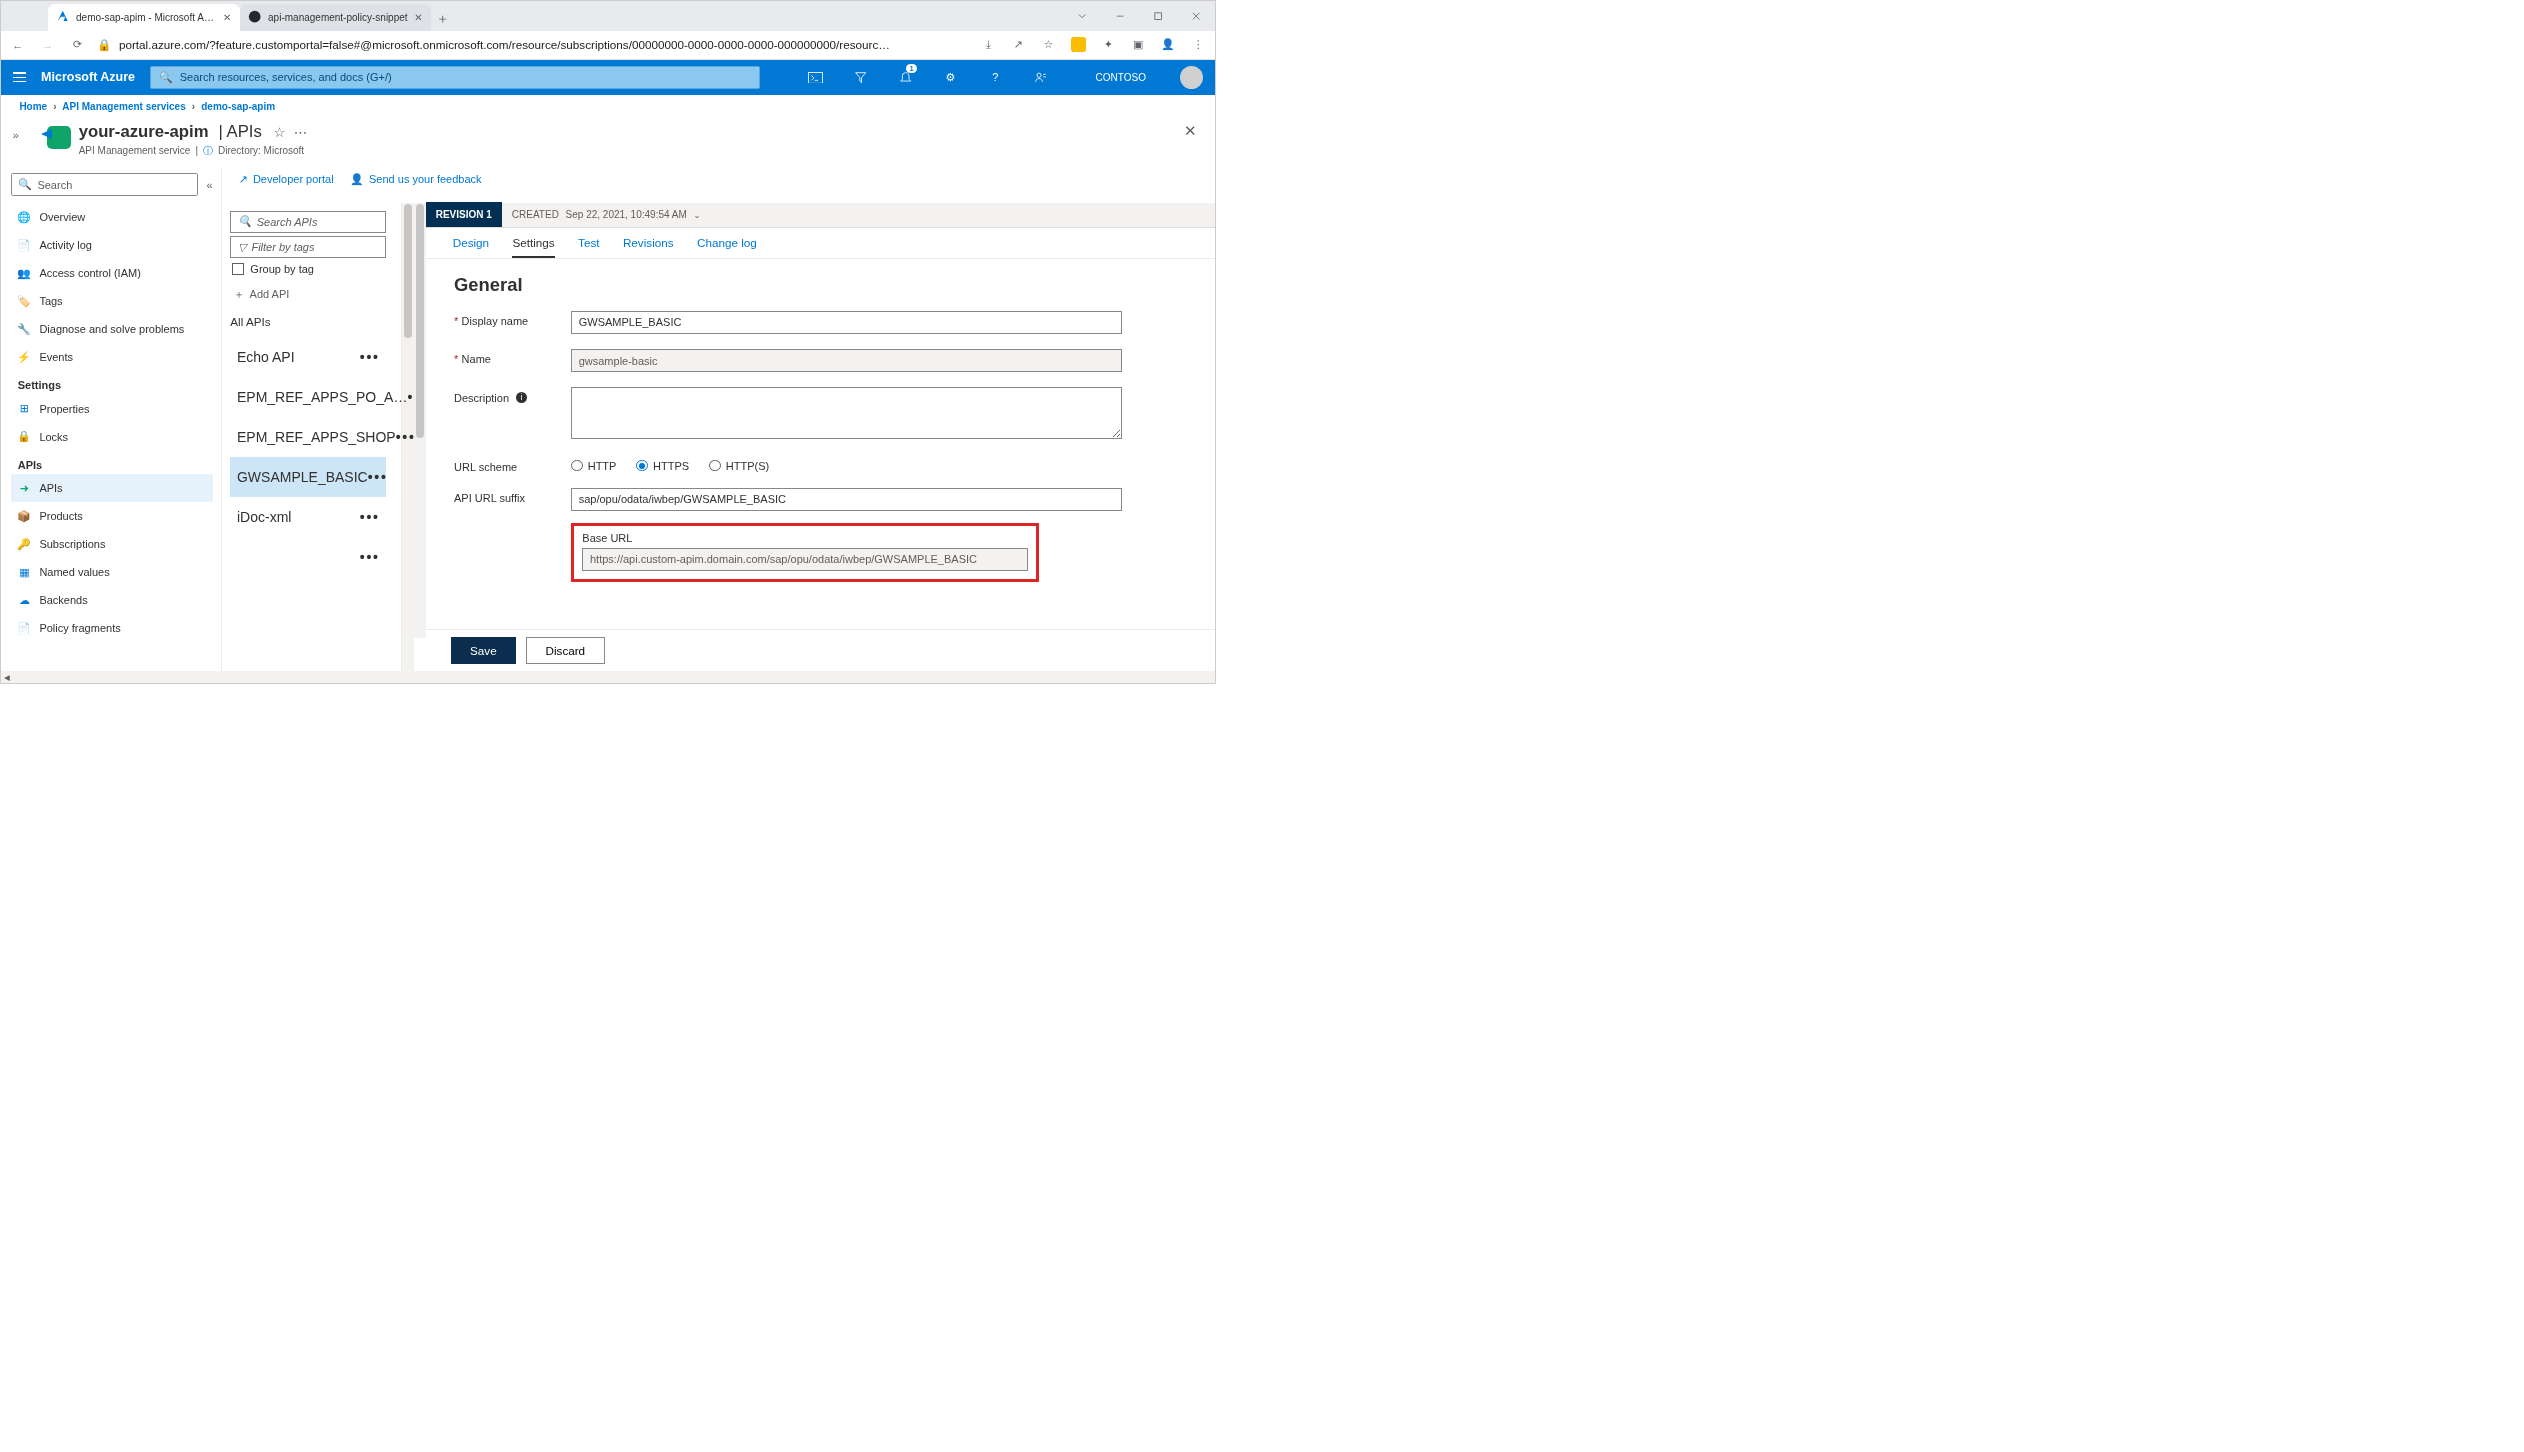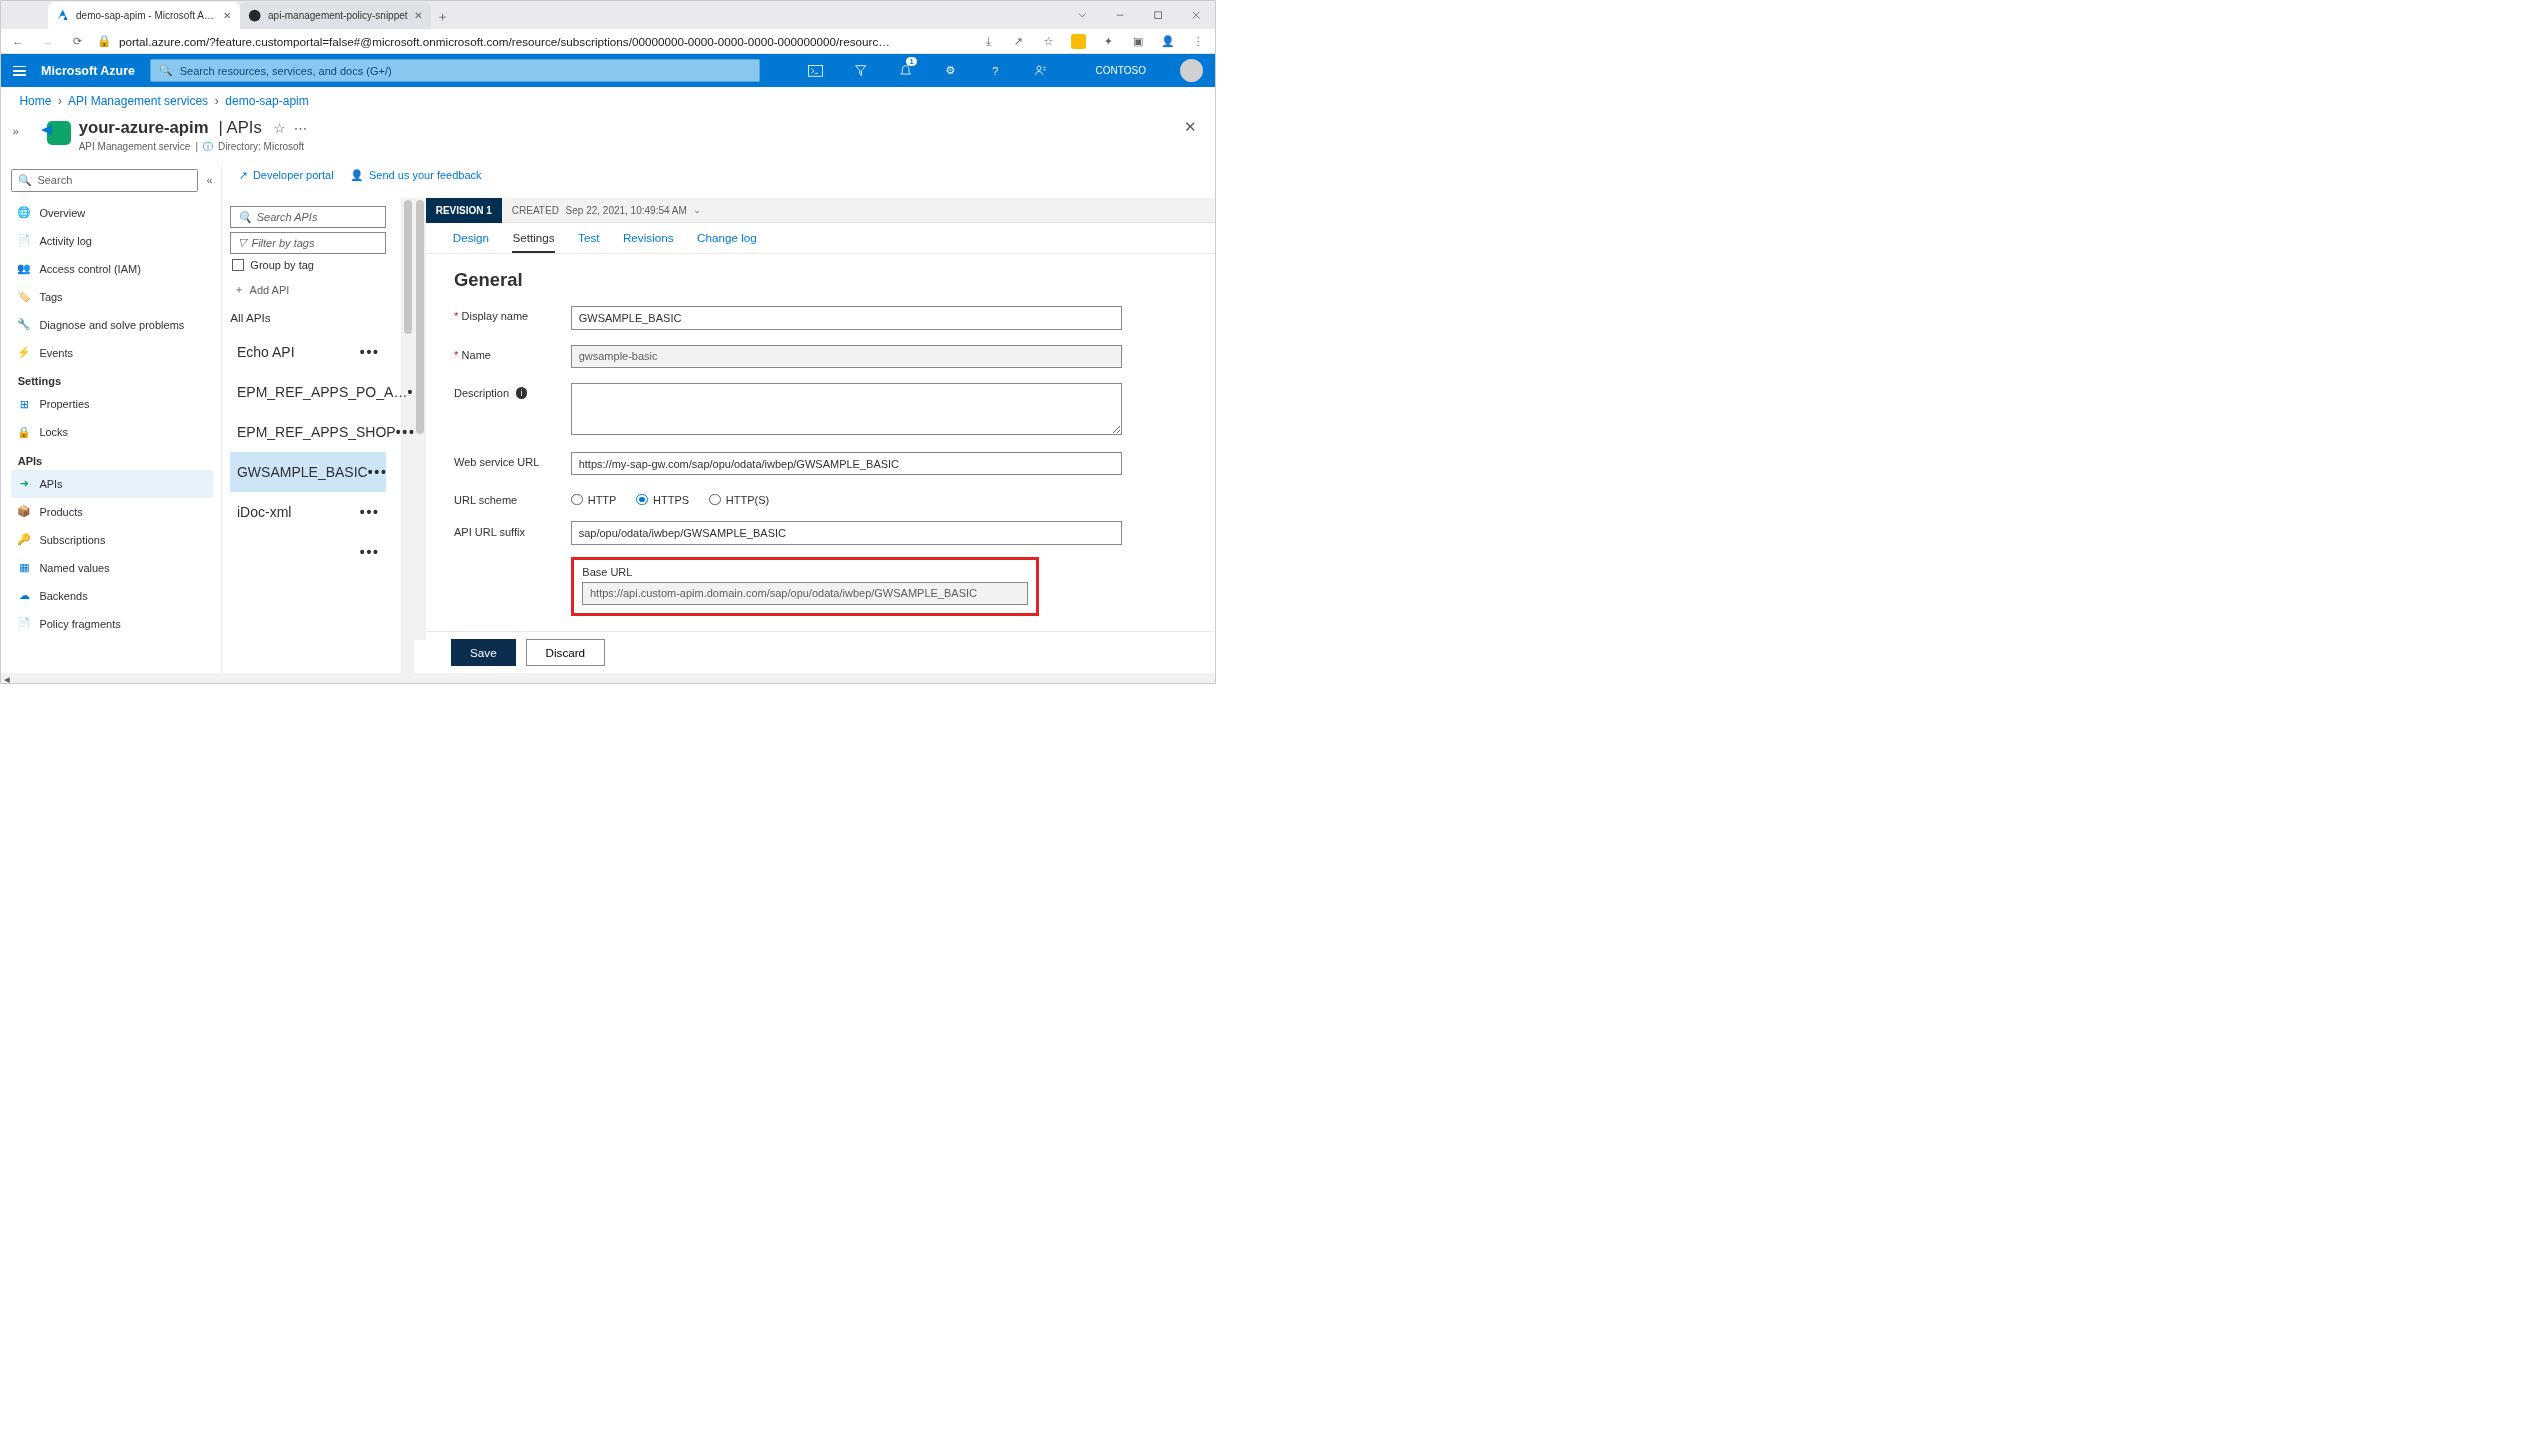--- a/index.html
+++ b/index.html
@@ -36,21 +36,21 @@
   .searchbox { width: 100%; height: 23.4px; background: #8bc8ef; border: 0.8px solid #5aa8db; border-radius: 1.7px; display: flex; align-items: center; padding: 0 8.3px; gap: 6.7px; color: #063b63; }
   .searchbox input { flex: 1; border: none; background: transparent; outline: none; font-size: 11px; color: #063b63; }
   .searchbox input::placeholder { color: #0a4a78; }
   .spacer { flex: 1; }
   .topicon { width: 30px; height: 33px; display: flex; align-items: center; justify-content: center; position: relative; }
   .badge { position: absolute; top: 3.3px; right: 3.3px; background: #fff; color: #0078d4; border-radius: 6.7px; font-size: 7.5px; padding: 0 3.3px; font-weight: 700; }
   .tenant { font-size: 10px; margin-right: 19px; }
   .avatar { width: 23.4px; height: 23.4px; border-radius: 50%; background: #d0d0d0; }
 
   
-  .crumbs { padding: 6.7px 18.4px; font-size: 12px; }
+  .crumbs { padding: 6.7px 18.4px; font-size: 10px; font-weight: bold; }
   .crumbs a { color: #0078d4; text-decoration: none; }
   .crumbs .sep { color: #605e5c; margin: 0 3.3px; }
 
   
   .bladehdr { display: flex; align-items: flex-start; padding: 3.3px 18.4px 10px 43px; position: relative; }
   .expandleft { position: absolute; left: 11.7px; top: 10px; color: #605e5c; }
   .reslogo { width: 28px; height: 28px; position: relative; margin-right: 6.7px; }
   .reslogo .shape { width: 23.4px; height: 23.4px; border-radius: 5px; background: #0ea46a; position: absolute; left: 3.3px; top: 3.3px; }
   .reslogo .arrow { position: absolute; left: -3.3px; top: 6.7px; width: 0; height: 0; border-top: 5.8px solid transparent; border-bottom: 5.8px solid transparent; border-right: 11.7px solid #0078d4; }
   .restxt { display: flex; flex-direction: column; }
@@ -454,26 +454,20 @@
                   <span>Name</span>
                 </div>
               <div class="finput"><input class="tin ro" readonly="" value="gwsample-basic" style=""></div>
             </div>
             <div class="frow">
               <div class="flabel">
                   <span>Description</span>
                   <span class="info-ic">i</span>
                 </div>
               <div class="finput"><textarea class="tarea" style=""></textarea></div>
-            </div>
-            <div class="frow">
-              <div class="flabel">
-                  <span>Web service URL</span>
-                </div>
-              <div class="finput"><input class="tin" value="https://my-sap-gw.com/sap/opu/odata/iwbep/GWSAMPLE_BASIC" style=""></div>
             </div>
             <div class="frow">
               <div class="flabel">
                   <span>URL scheme</span>
                 </div>
               <div class="finput radios">
                 <label class="radio">
                     <span class="rcir"></span>
                     <span>HTTP</span>
                   </label>

